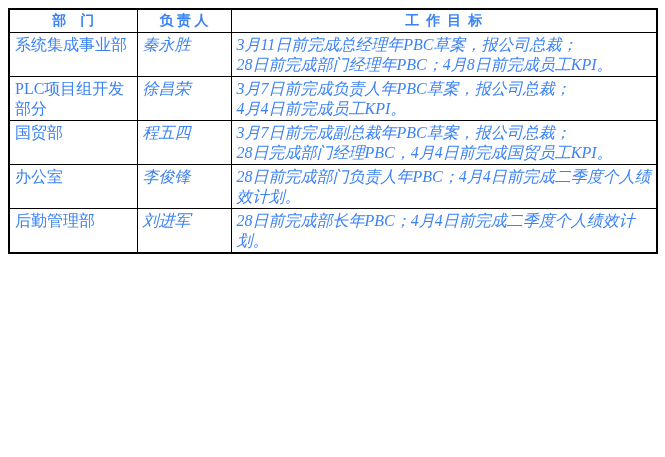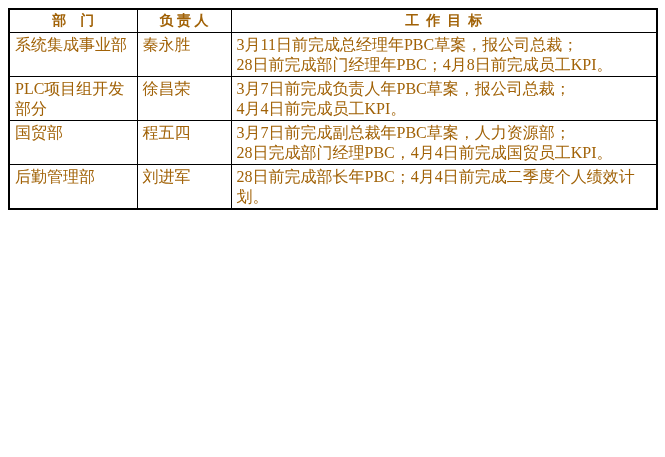--- a/index.html
+++ b/index.html
@@ -6,21 +6,21 @@
     margin: 0;
     padding: 0;
     background: #ffffff;
   }
   .page {
     position: relative;
     width: 665px;
     height: 457px;
     background: #ffffff;
     font-family: "Liberation Serif", "DejaVu Serif", serif;
-    color: #a16207;
+    color: #3b82f6;
     overflow: hidden;
   }
   table.plan {
     position: absolute;
     left: 8px;
     top: 8px;
     width: 648px;
     border-collapse: collapse;
     table-layout: fixed;
     background: #ffffff;
@@ -45,21 +45,21 @@
   }
   table.plan td {
     font-size: 16px;
     line-height: 20px;
     padding: 2px 4px 1px 5px;
     vertical-align: top;
     text-align: left;
     word-break: break-all;
   }
   td.goal-cell { padding-left: 6px; }
-  .line { min-height: 20px; }
+  .line { min-height: 20px; font-style: italic; }
 </style>
 </head>
 <body>
 
 <div class="page">
   <table class="plan">
     <colgroup>
       <col class="c-dept">
       <col class="c-person">
       <col class="c-goal">
@@ -91,22 +91,31 @@
           <div class="line">3月7日前完成负责人年PBC草案，报公司总裁；</div>
           <div class="line">4月4日前完成员工KPI。</div>
         </td>
       </tr>
       <tr>
         <td class="dept-cell">国贸部</td>
         <td class="person-cell">
             <div class="line">程五四</div>
           </td>
         <td class="goal-cell">
-          <div class="line">3月7日前完成副总裁年PBC草案，人力资源部；</div>
+          <div class="line">3月7日前完成副总裁年PBC草案，报公司总裁；</div>
           <div class="line">28日完成部门经理PBC，4月4日前完成国贸员工KPI。</div>
+        </td>
+      </tr>
+      <tr>
+        <td class="dept-cell">办公室</td>
+        <td class="person-cell">
+            <div class="line">李俊锋</div>
+          </td>
+        <td class="goal-cell">
+          <div class="line">28日前完成部门负责人年PBC；4月4日前完成二季度个人绩效计划。</div>
         </td>
       </tr>
       <tr>
         <td class="dept-cell">后勤管理部</td>
         <td class="person-cell">
             <div class="line">刘进军</div>
           </td>
         <td class="goal-cell">
           <div class="line">28日前完成部长年PBC；4月4日前完成二季度个人绩效计划。</div>
         </td>

